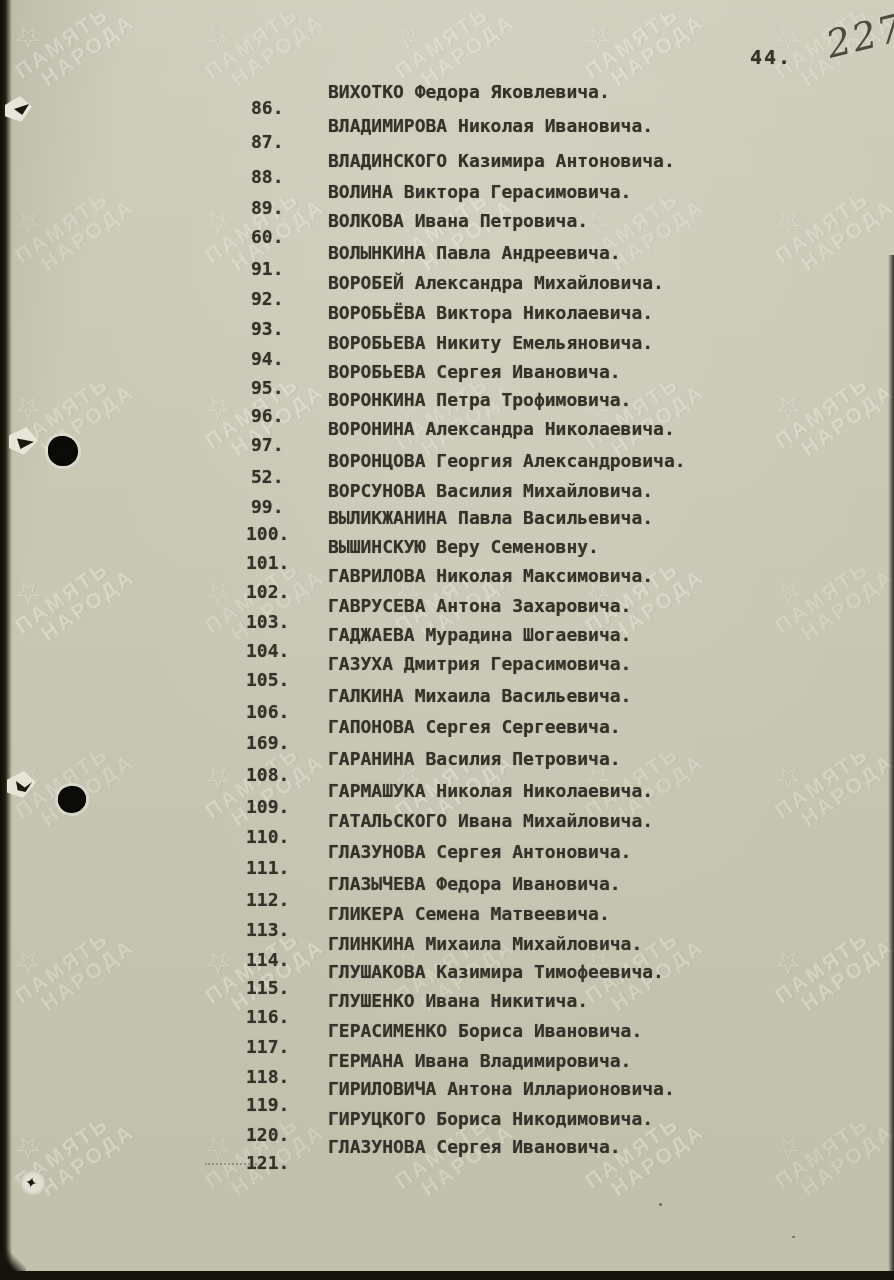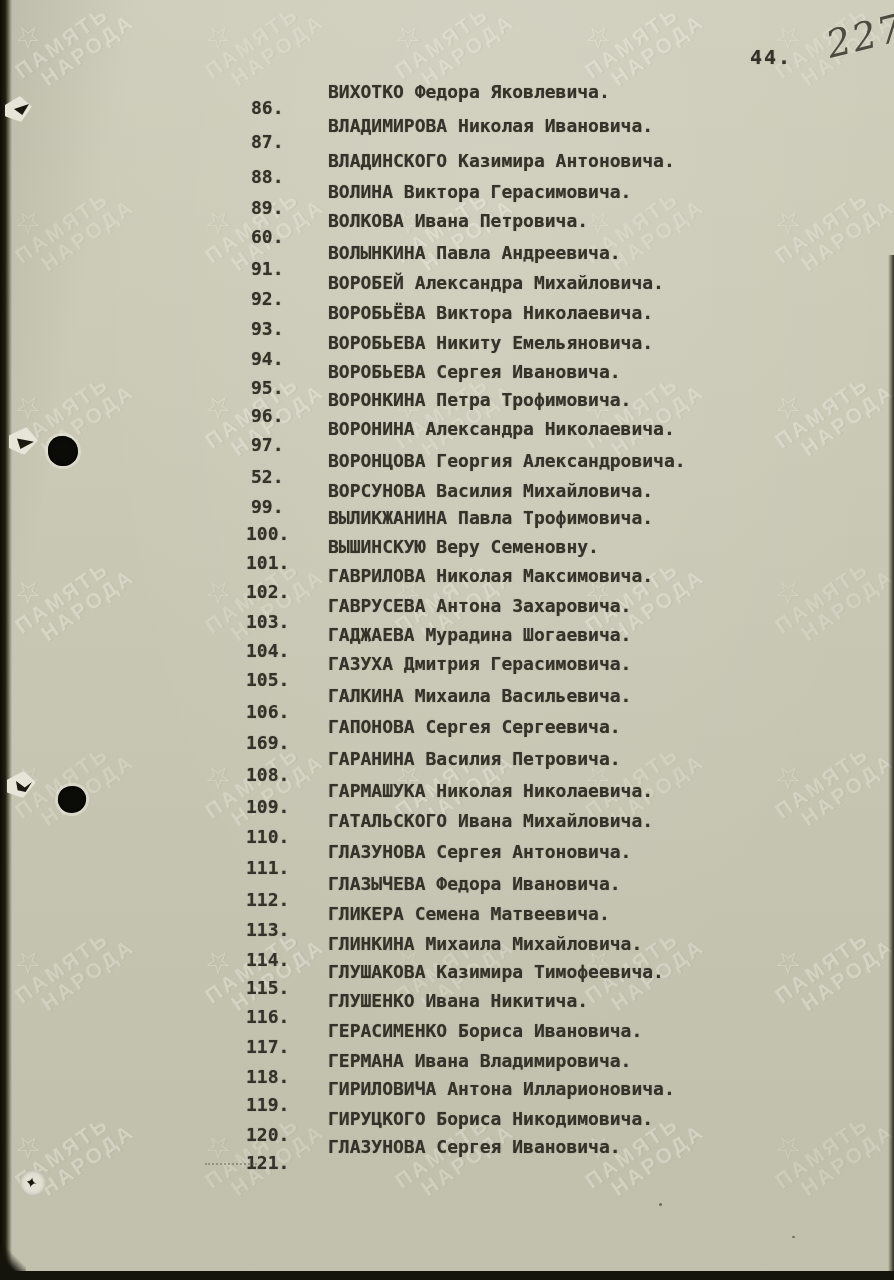--- a/index.html
+++ b/index.html
@@ -302,21 +302,21 @@
       <li class="row typed" style="top: 450px;">
         <span class="num d2">52.</span>
         <span class="nm">ВОРОНЦОВА Георгия Александровича.</span>
       </li>
       <li class="row typed" style="top: 480px;">
         <span class="num d2">99.</span>
         <span class="nm">ВОРСУНОВА Василия Михайловича.</span>
       </li>
       <li class="row typed" style="top: 507px;">
         <span class="num">100.</span>
-        <span class="nm">ВЫЛИКЖАНИНА Павла Трофимовича.</span>
+        <span class="nm">ВЫЛИКЖАНИНА Павла Васильевича.</span>
       </li>
       <li class="row typed" style="top: 536px;">
         <span class="num">101.</span>
         <span class="nm">ВЫШИНСКУЮ Веру Семеновну.</span>
       </li>
       <li class="row typed" style="top: 565px;">
         <span class="num">102.</span>
         <span class="nm">ГАВРИЛОВА Николая Максимовича.</span>
       </li>
       <li class="row typed" style="top: 595px;">

